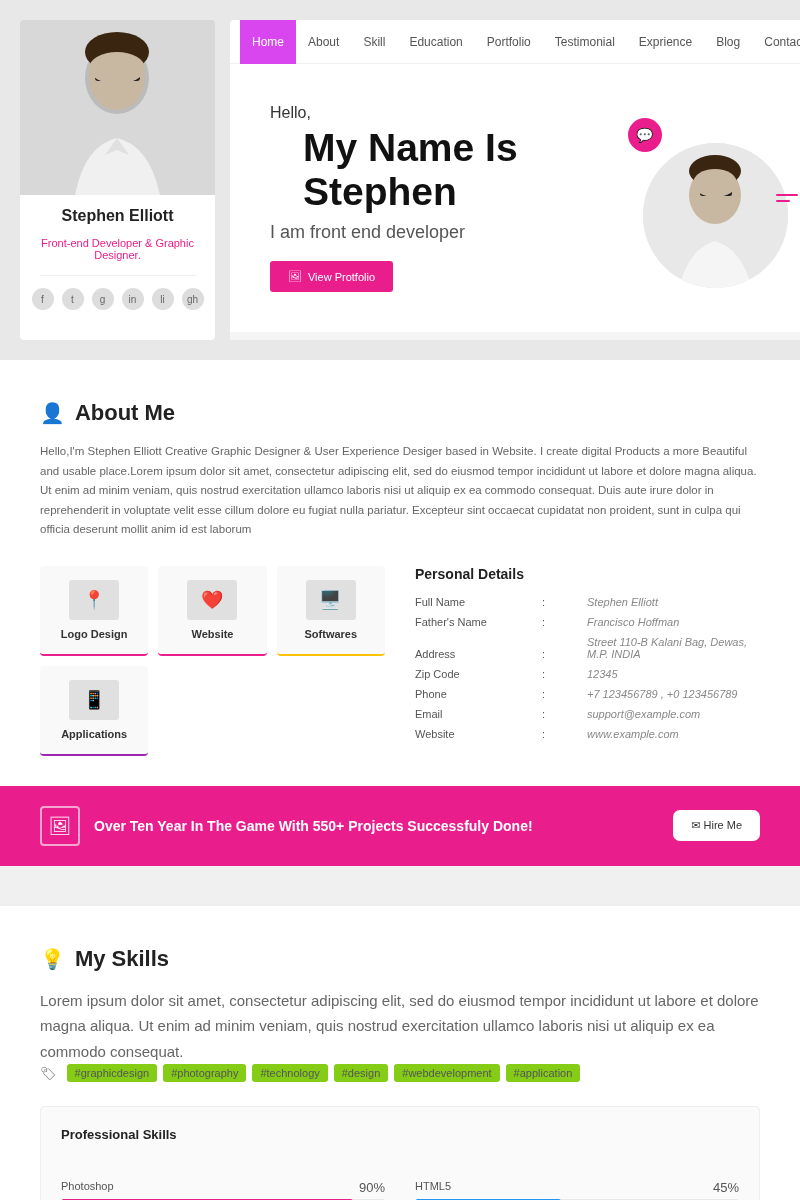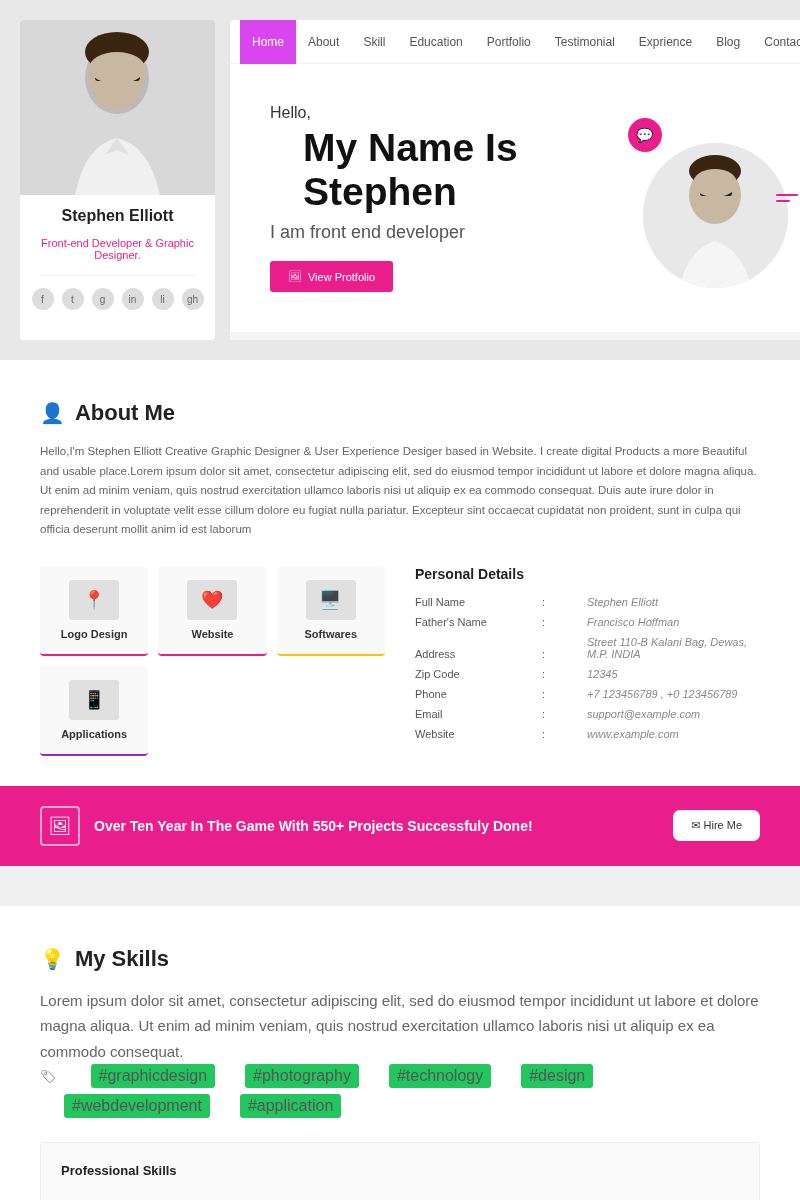--- a/index.html
+++ b/index.html
@@ -352,26 +352,25 @@
       gap: 6px;
       margin-bottom: 24px;
       align-items: center;
     }
     .tag-icon {
       color: #666;
       font-size: 13px;
       margin-right: 4px;
     }
     .skill-tag {
-      font-size: 16px;
-      color: #555;
-      background: #22c55e;
+      font-size: 11px;
+      color: #555;
+      background: #84cc16;
       padding: 3px 8px;
       border-radius: 3px;
-      margin-left: 24px;
     }
     .skills-box {
       background: #fafafa;
       border: 1px solid #eee;
       border-radius: 4px;
       padding: 20px;
     }
     .skills-box-title {
       font-size: 13px;
       font-weight: 700;

